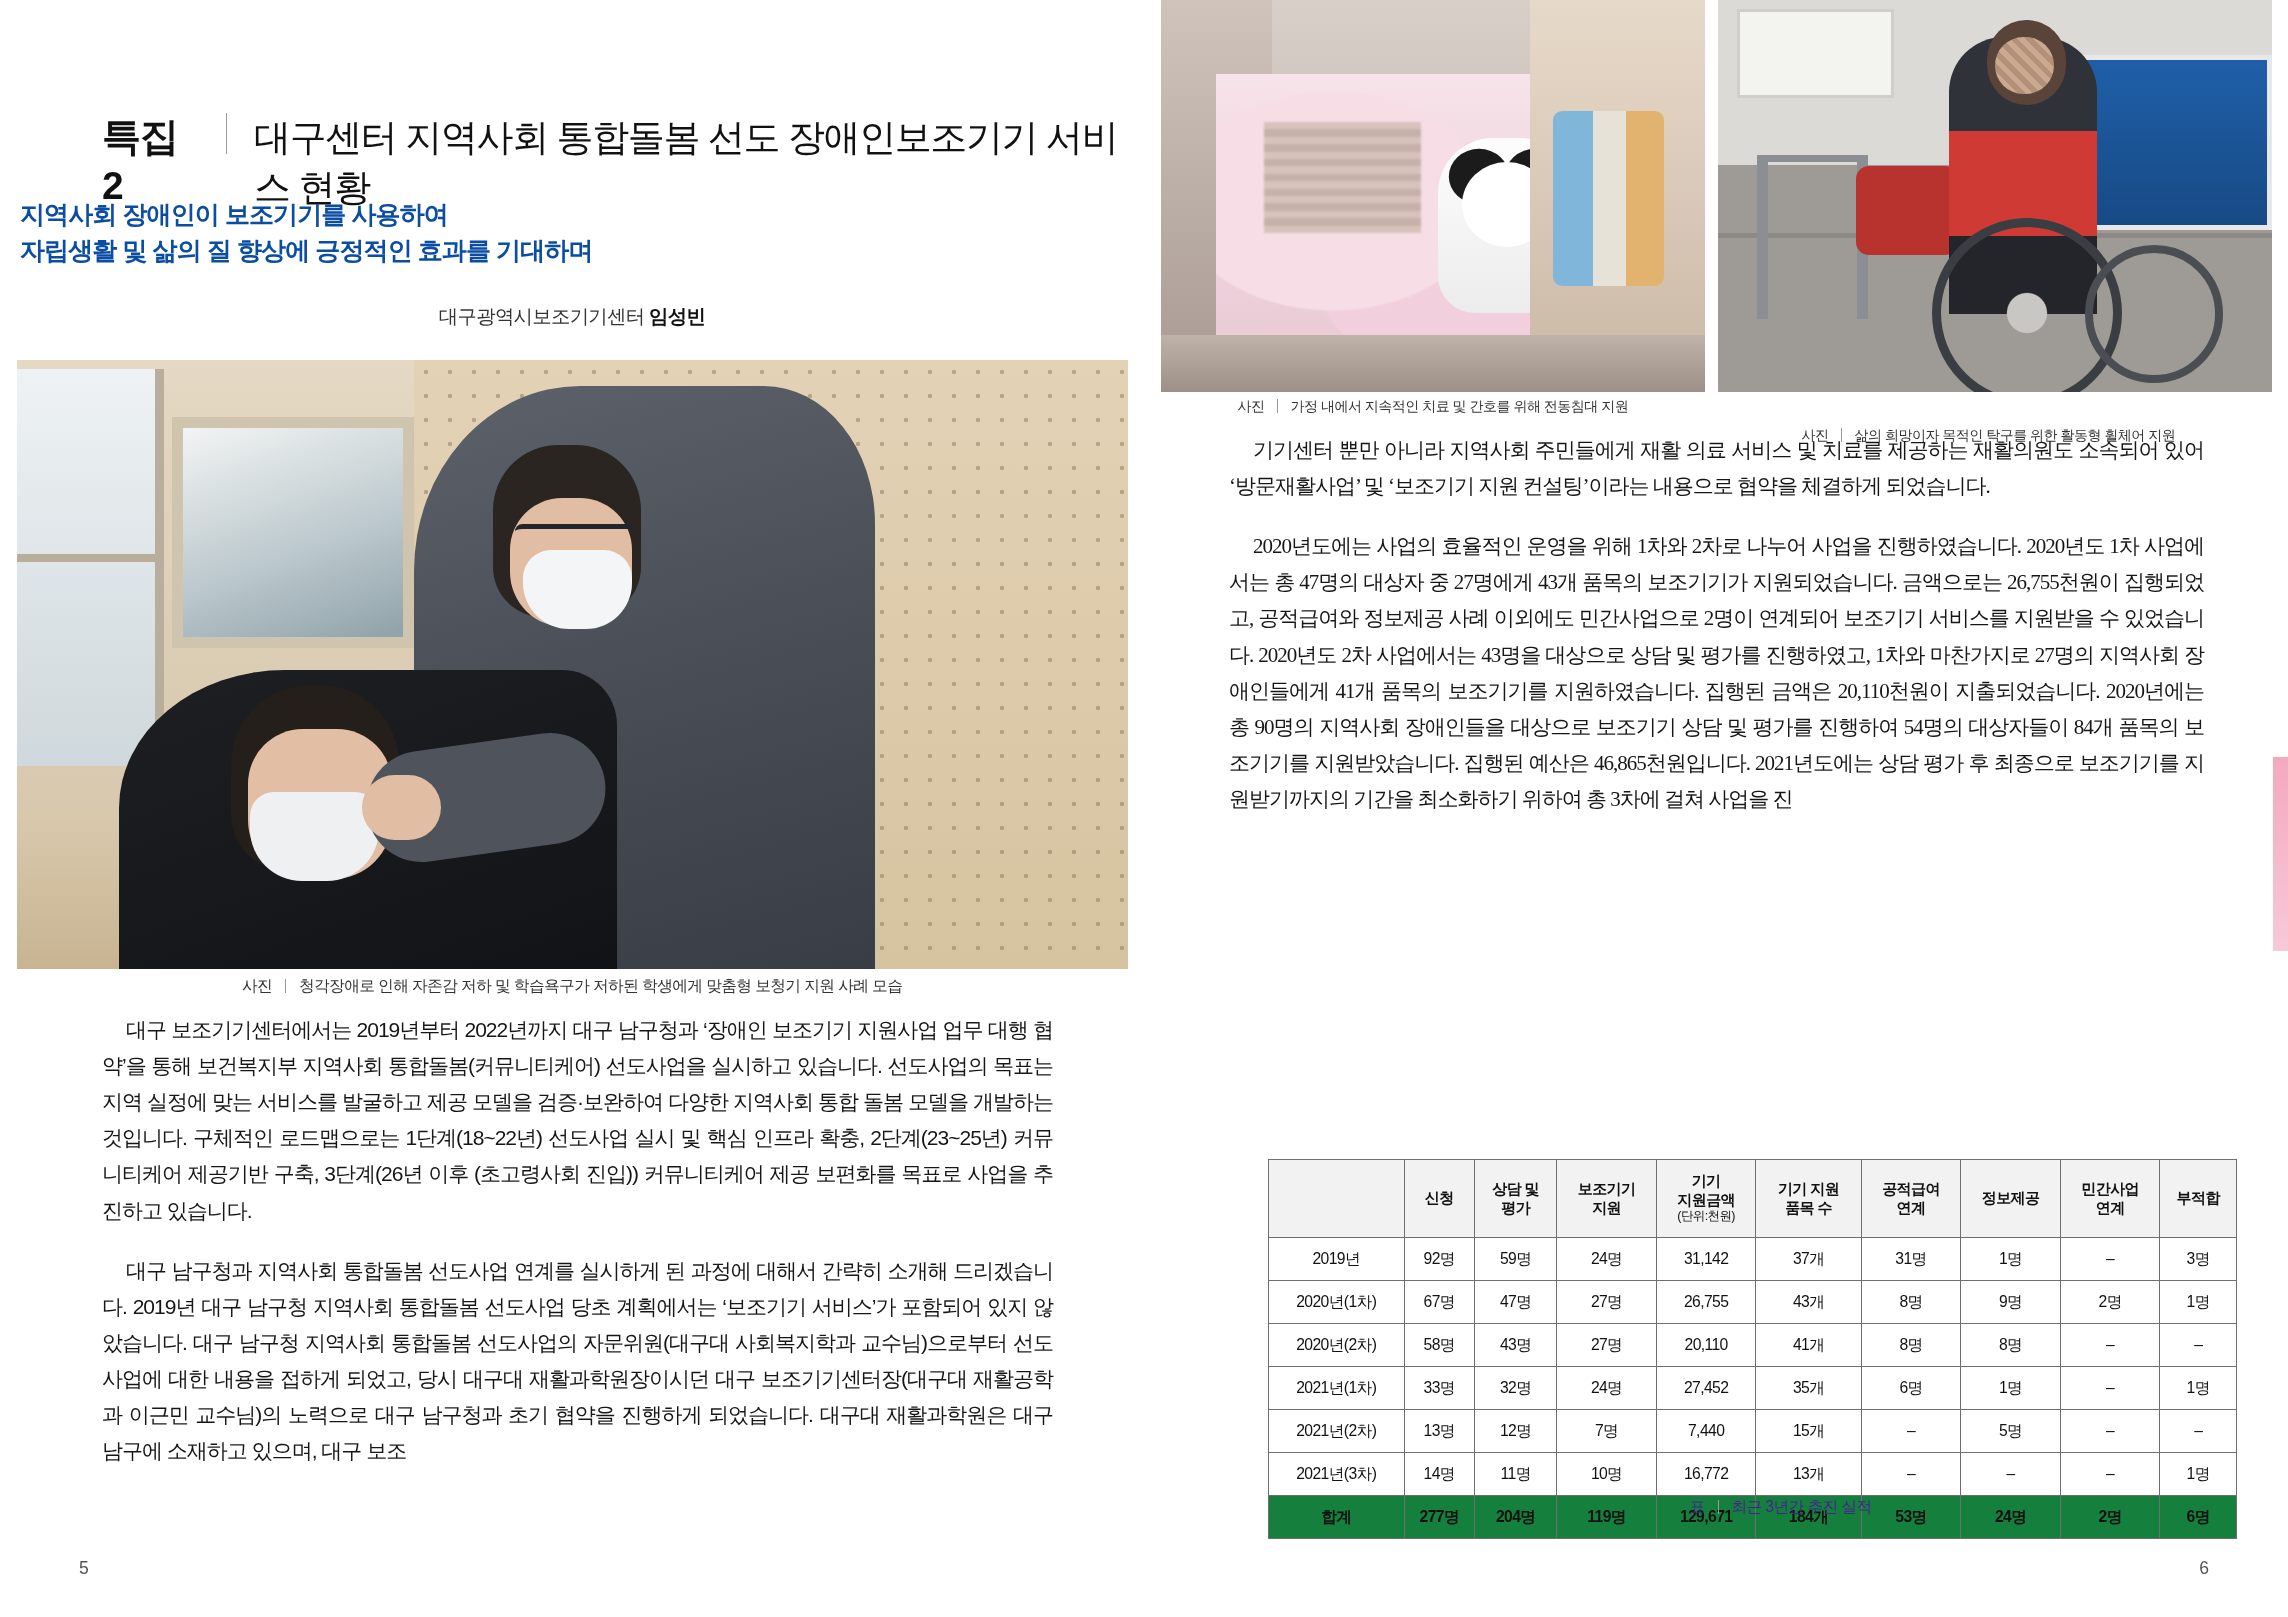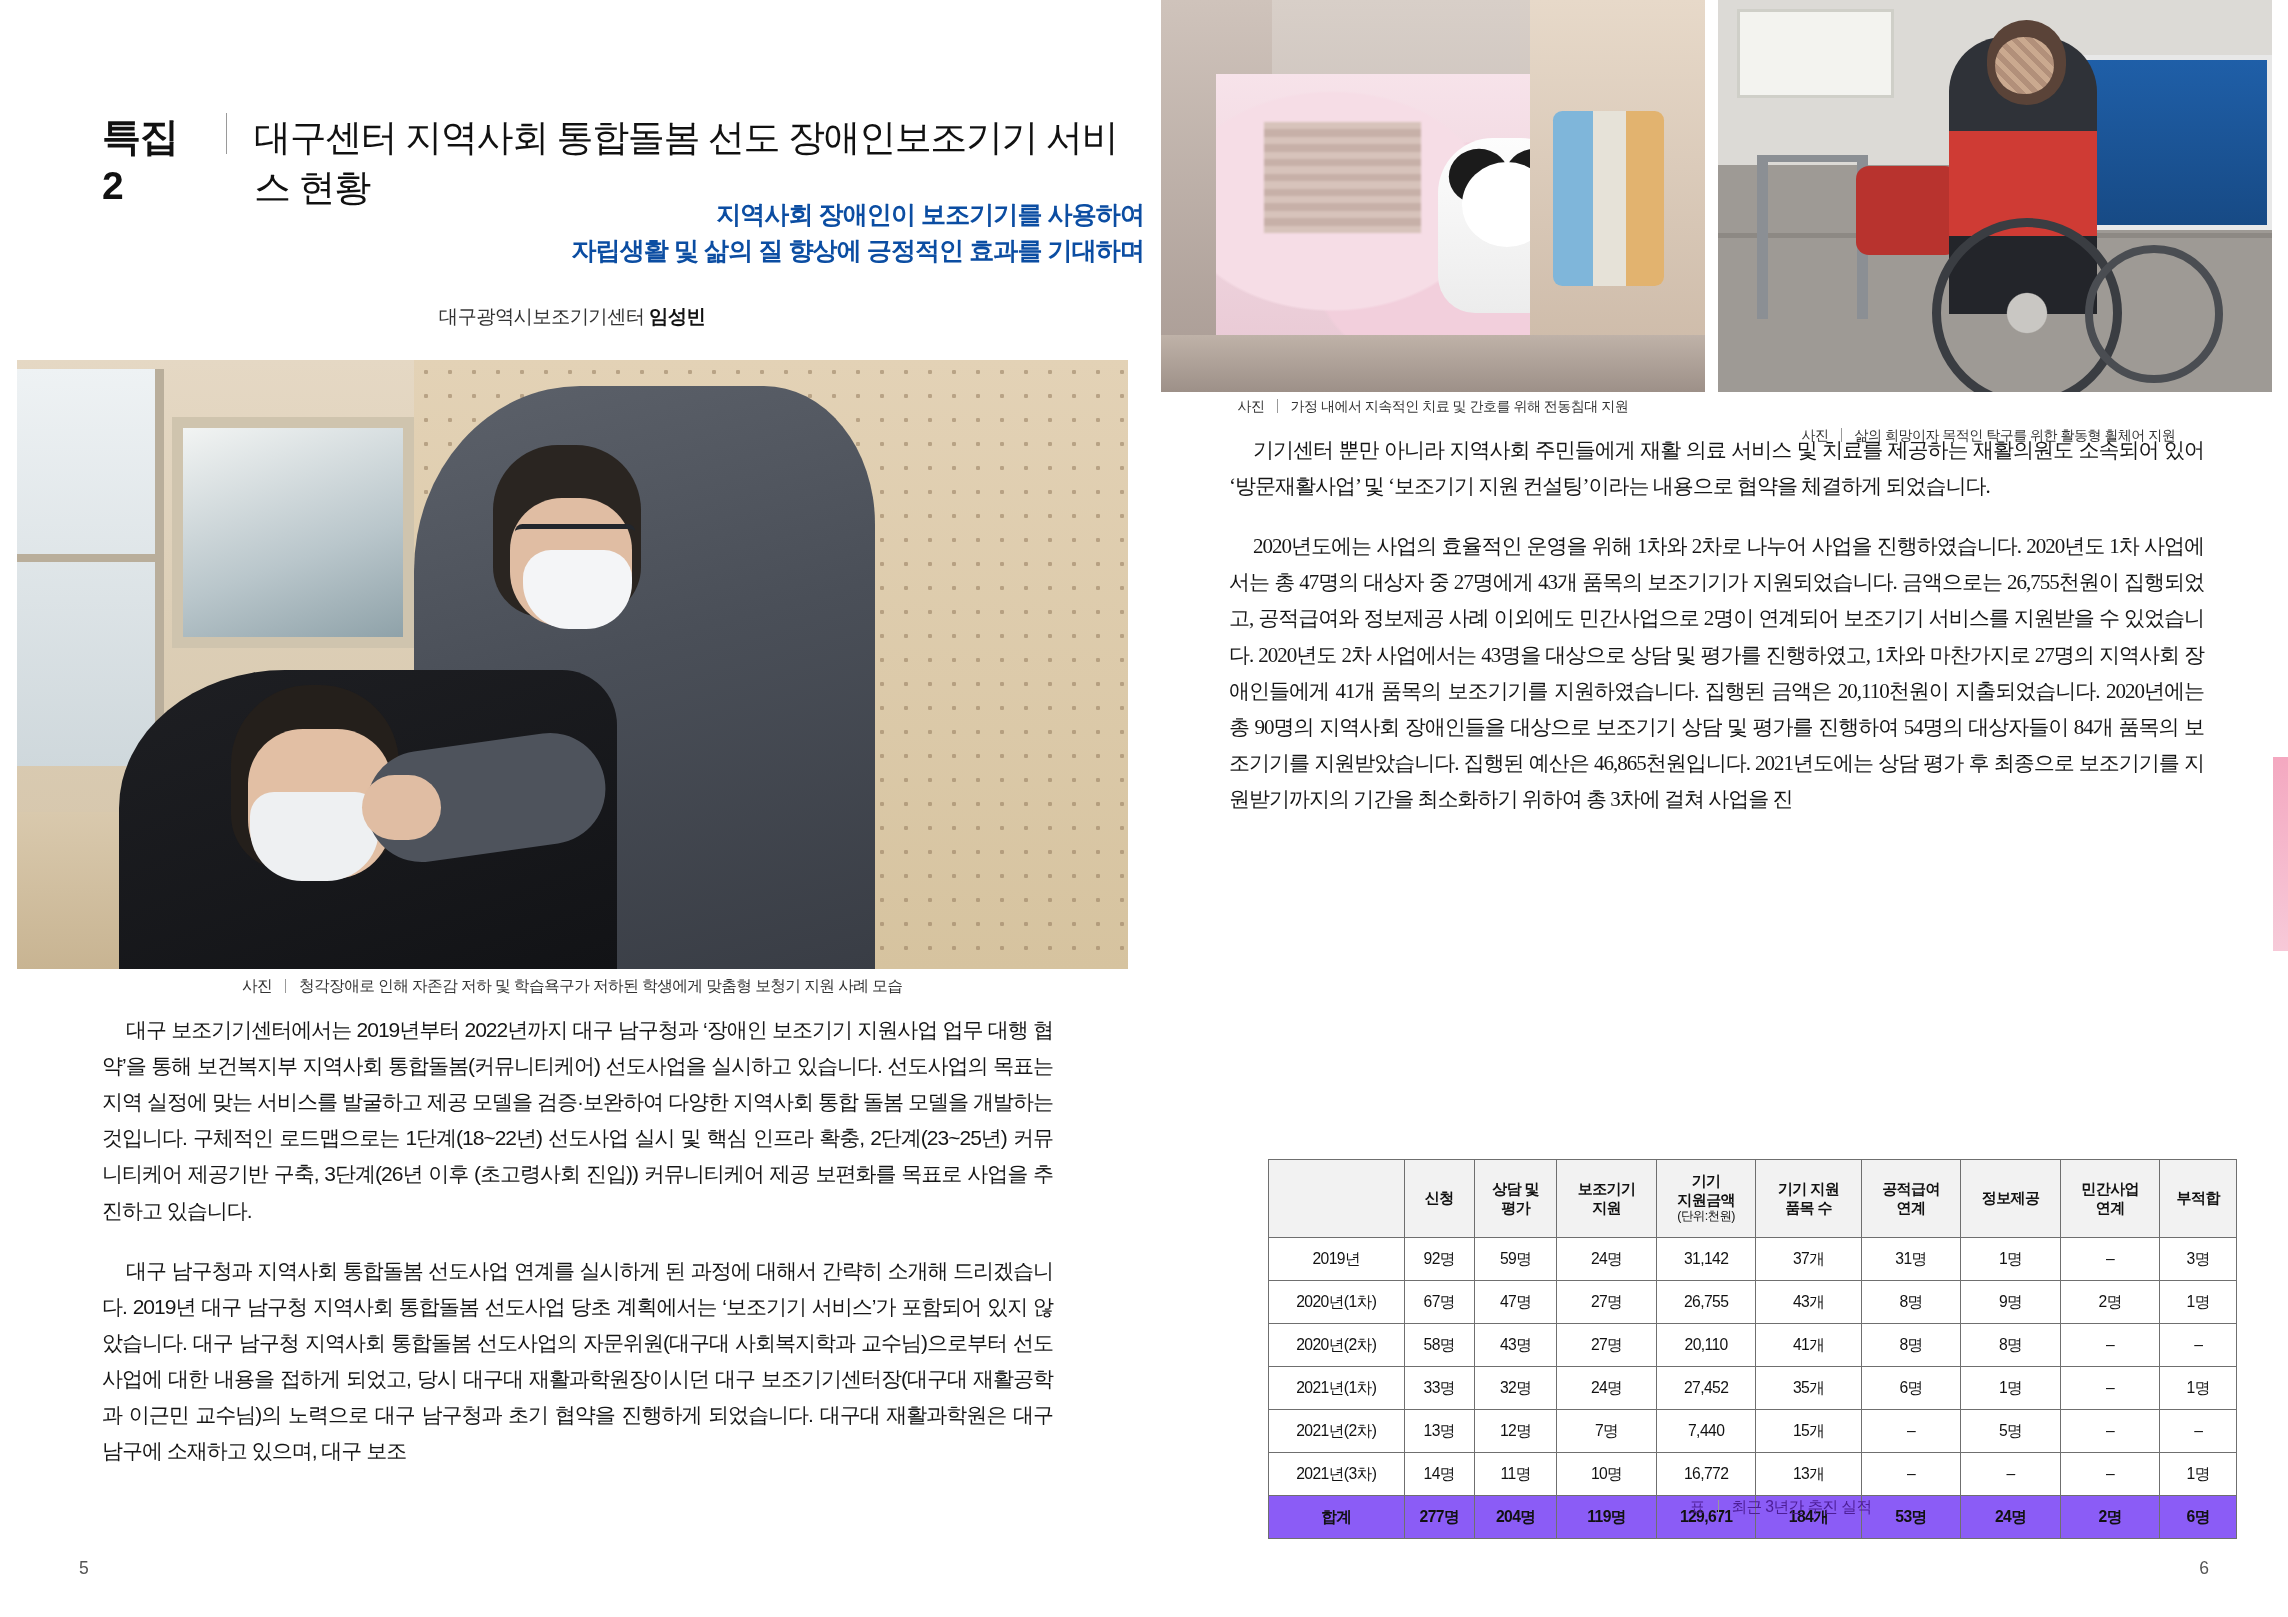--- a/index.html
+++ b/index.html
@@ -56,26 +56,27 @@
     font-weight: 500;
     letter-spacing: -1.4px;
     color: #111;
   }
 
   .subtitle-block {
     position: absolute;
     left: 0;
     top: 196px;
     width: 1144px;
-    text-align: right;
+    text-align: left;
     color: #0b4da2;
     font-weight: 700;
     font-size: 25px;
     line-height: 1.45;
     letter-spacing: -0.9px;
+    padding-left: 20px;
   }
   .byline {
     position: absolute;
     left: 0;
     top: 303px;
     width: 1144px;
     text-align: center;
     font-size: 19.4px;
     color: #333;
     letter-spacing: -0.7px;
@@ -205,21 +206,21 @@
     white-space: nowrap;
   }
   table.stats thead th {
     background: #f2f2f2;
     font-weight: 700;
     font-size: 15px;
     line-height: 1.25;
     height: 66px;
   }
   table.stats tbody td { height: 31px; font-size: 15.7px; }
-  table.stats tbody tr.total td { font-weight: 700; background: #8b5cf6; }
+  table.stats tbody tr.total td { font-weight: 700; background: #15803d; }
   table.stats .unit { font-size: 12.5px; font-weight: 400; }
 
   .table-caption {
     position: absolute;
     left: 1268px;
     top: 1497px;
     width: 969px;
     text-align: center;
     font-size: 15.7px;
     color: #4c1d95;

